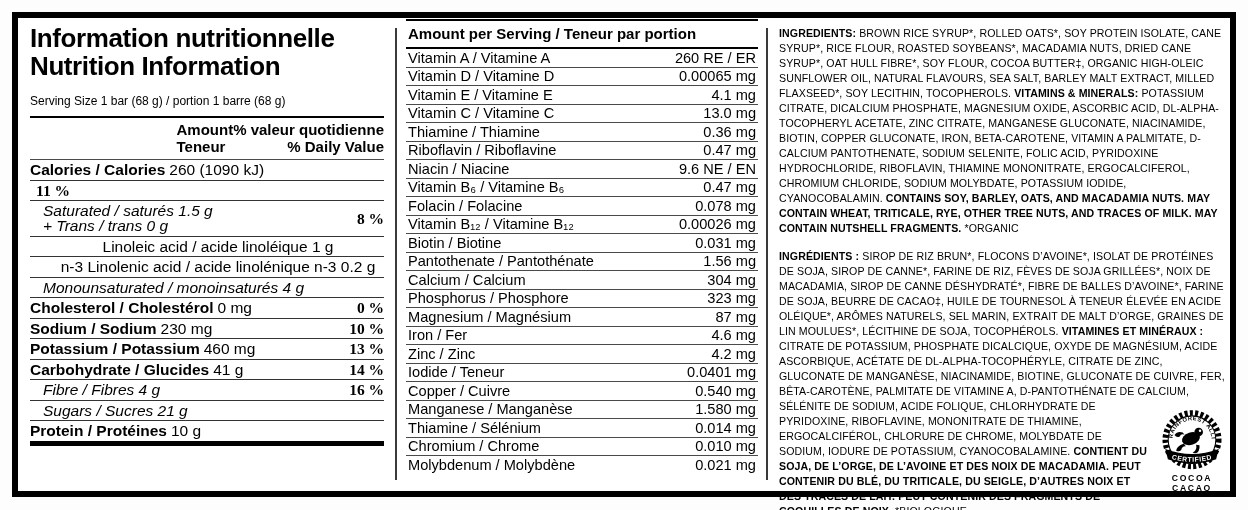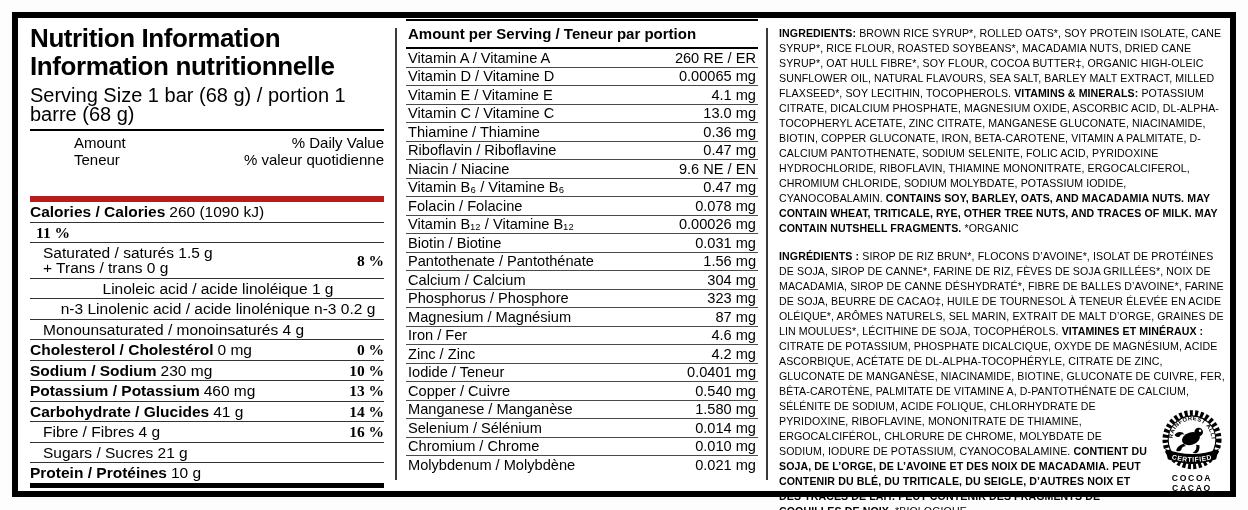--- a/index.html
+++ b/index.html
@@ -13,32 +13,32 @@
     border:6px solid #000;background:#fff;box-sizing:border-box;
   }
   
   .vline{position:absolute;top:10px;width:2px;height:452px;background:#3a3a3a;}
   .v1{left:377px;}
   .v2{left:748px;}
 
   
   .col-left{position:absolute;left:12px;top:6px;width:354px;}
   .title-line{font-size:26px;font-weight:bold;line-height:28px;letter-spacing:-0.4px;}
-  .serving{font-size:20px;line-height:19px;margin-top:6px;}
+  .serving{font-size:12px;line-height:19px;margin-top:12px;}
   .rule2{height:2px;background:#000;margin-top:5px;}
-  .hdr{display:flex;justify-content:space-between;font-weight:normal;font-size:15px;line-height:17px;padding:3px 0 4px;margin-left:44px;}
+  .hdr{display:flex;justify-content:flex-end;font-weight:bold;font-size:15px;line-height:17px;padding:3px 0 4px;}
   .hdr .right{text-align:right;}
-  .nrows{border-top:6px solid #b91c1c;margin-top:24px;}
+  .nrows{border-top:1px solid #b91c1c;}
   .nrow{display:flex;justify-content:space-between;align-items:center;padding:2px 0 2.5px;font-size:15.5px;line-height:15px;}
   .nrow + .nrow{border-top:1px solid #333;}
   .nname{flex:1 1 auto;}
   .amt{margin-left:4px;}
   .pct{font-weight:bold;white-space:nowrap;margin-left:6px;font-family:Liberation Serif, serif;}
   .major .nm{font-weight:bold;}
-  .s1 .nname{padding-left:13px;}
+  .s1 .nname{padding-left:13px;font-style:italic;}
   .s2 .nname{padding-left:28px;text-align:center;}
   .twol .nname span{display:block;}
   .endbar{height:5px;background:#000;}
 
   
   .col-mid{position:absolute;left:388px;top:1px;width:352px;}
   .mhead{border-top:2px solid #000;border-bottom:2px solid #000;font-weight:bold;font-size:15px;line-height:17px;padding:4px 2px 5px;}
   .mrow{display:flex;justify-content:space-between;align-items:baseline;font-size:14.6px;line-height:14.5px;padding:1.5px 2px;border-bottom:1px solid #4a4a4a;gap:24px;}
   .mrow:last-child{border-bottom:none;}
   .mv{white-space:nowrap;margin-left:8px;}
@@ -50,32 +50,32 @@
   .fr{margin-top:13px;}
   .seal-spacer{float:right;width:0;height:158px;}
   .sealwrap{float:right;clear:right;width:78px;height:86px;margin:2px 0 0 6px;}
 </style>
 </head>
 <body>
 
 <div class="label">
 
   <div class="col-left">
+    <div class="title-line">Information nutritionnelle</div>
     <div class="title-line">Nutrition Information</div>
-    <div class="title-line">Information nutritionnelle</div>
     <div class="serving">Serving Size 1 bar (68 g) / portion 1 barre (68 g)</div>
     <div class="rule2"></div>
     <div class="hdr">
       <div>
         <div>Amount</div>
         <div>Teneur</div>
       </div>
       <div class="right">
+        <div>% valeur quotidienne</div>
         <div>% Daily Value</div>
-        <div>% valeur quotidienne</div>
       </div>
     </div>
     <div class="nrows">
       <div class="nrow major">
         <div class="nname"><span class="nm">Calories / Calories</span><span class="amt">260 (1090 kJ)</span></div>
         <div class="pct"></div>
       </div>
       <div class="nrow major">
         <div class="pct">11 %</div>
       </div>
@@ -230,21 +230,21 @@
           <span class="ml">Copper / Cuivre</span>
           <span class="mv">0.540 mg</span>
         </div>
 
         <div class="mrow">
           <span class="ml">Manganese / Manganèse</span>
           <span class="mv">1.580 mg</span>
         </div>
 
         <div class="mrow">
-          <span class="ml">Selenium / Sélénium</span>
+          <span class="ml">Thiamine / Sélénium</span>
           <span class="mv">0.014 mg</span>
         </div>
 
         <div class="mrow">
           <span class="ml">Chromium / Chrome</span>
           <span class="mv">0.010 mg</span>
         </div>
 
         <div class="mrow">
           <span class="ml">Molybdenum / Molybdène</span>

